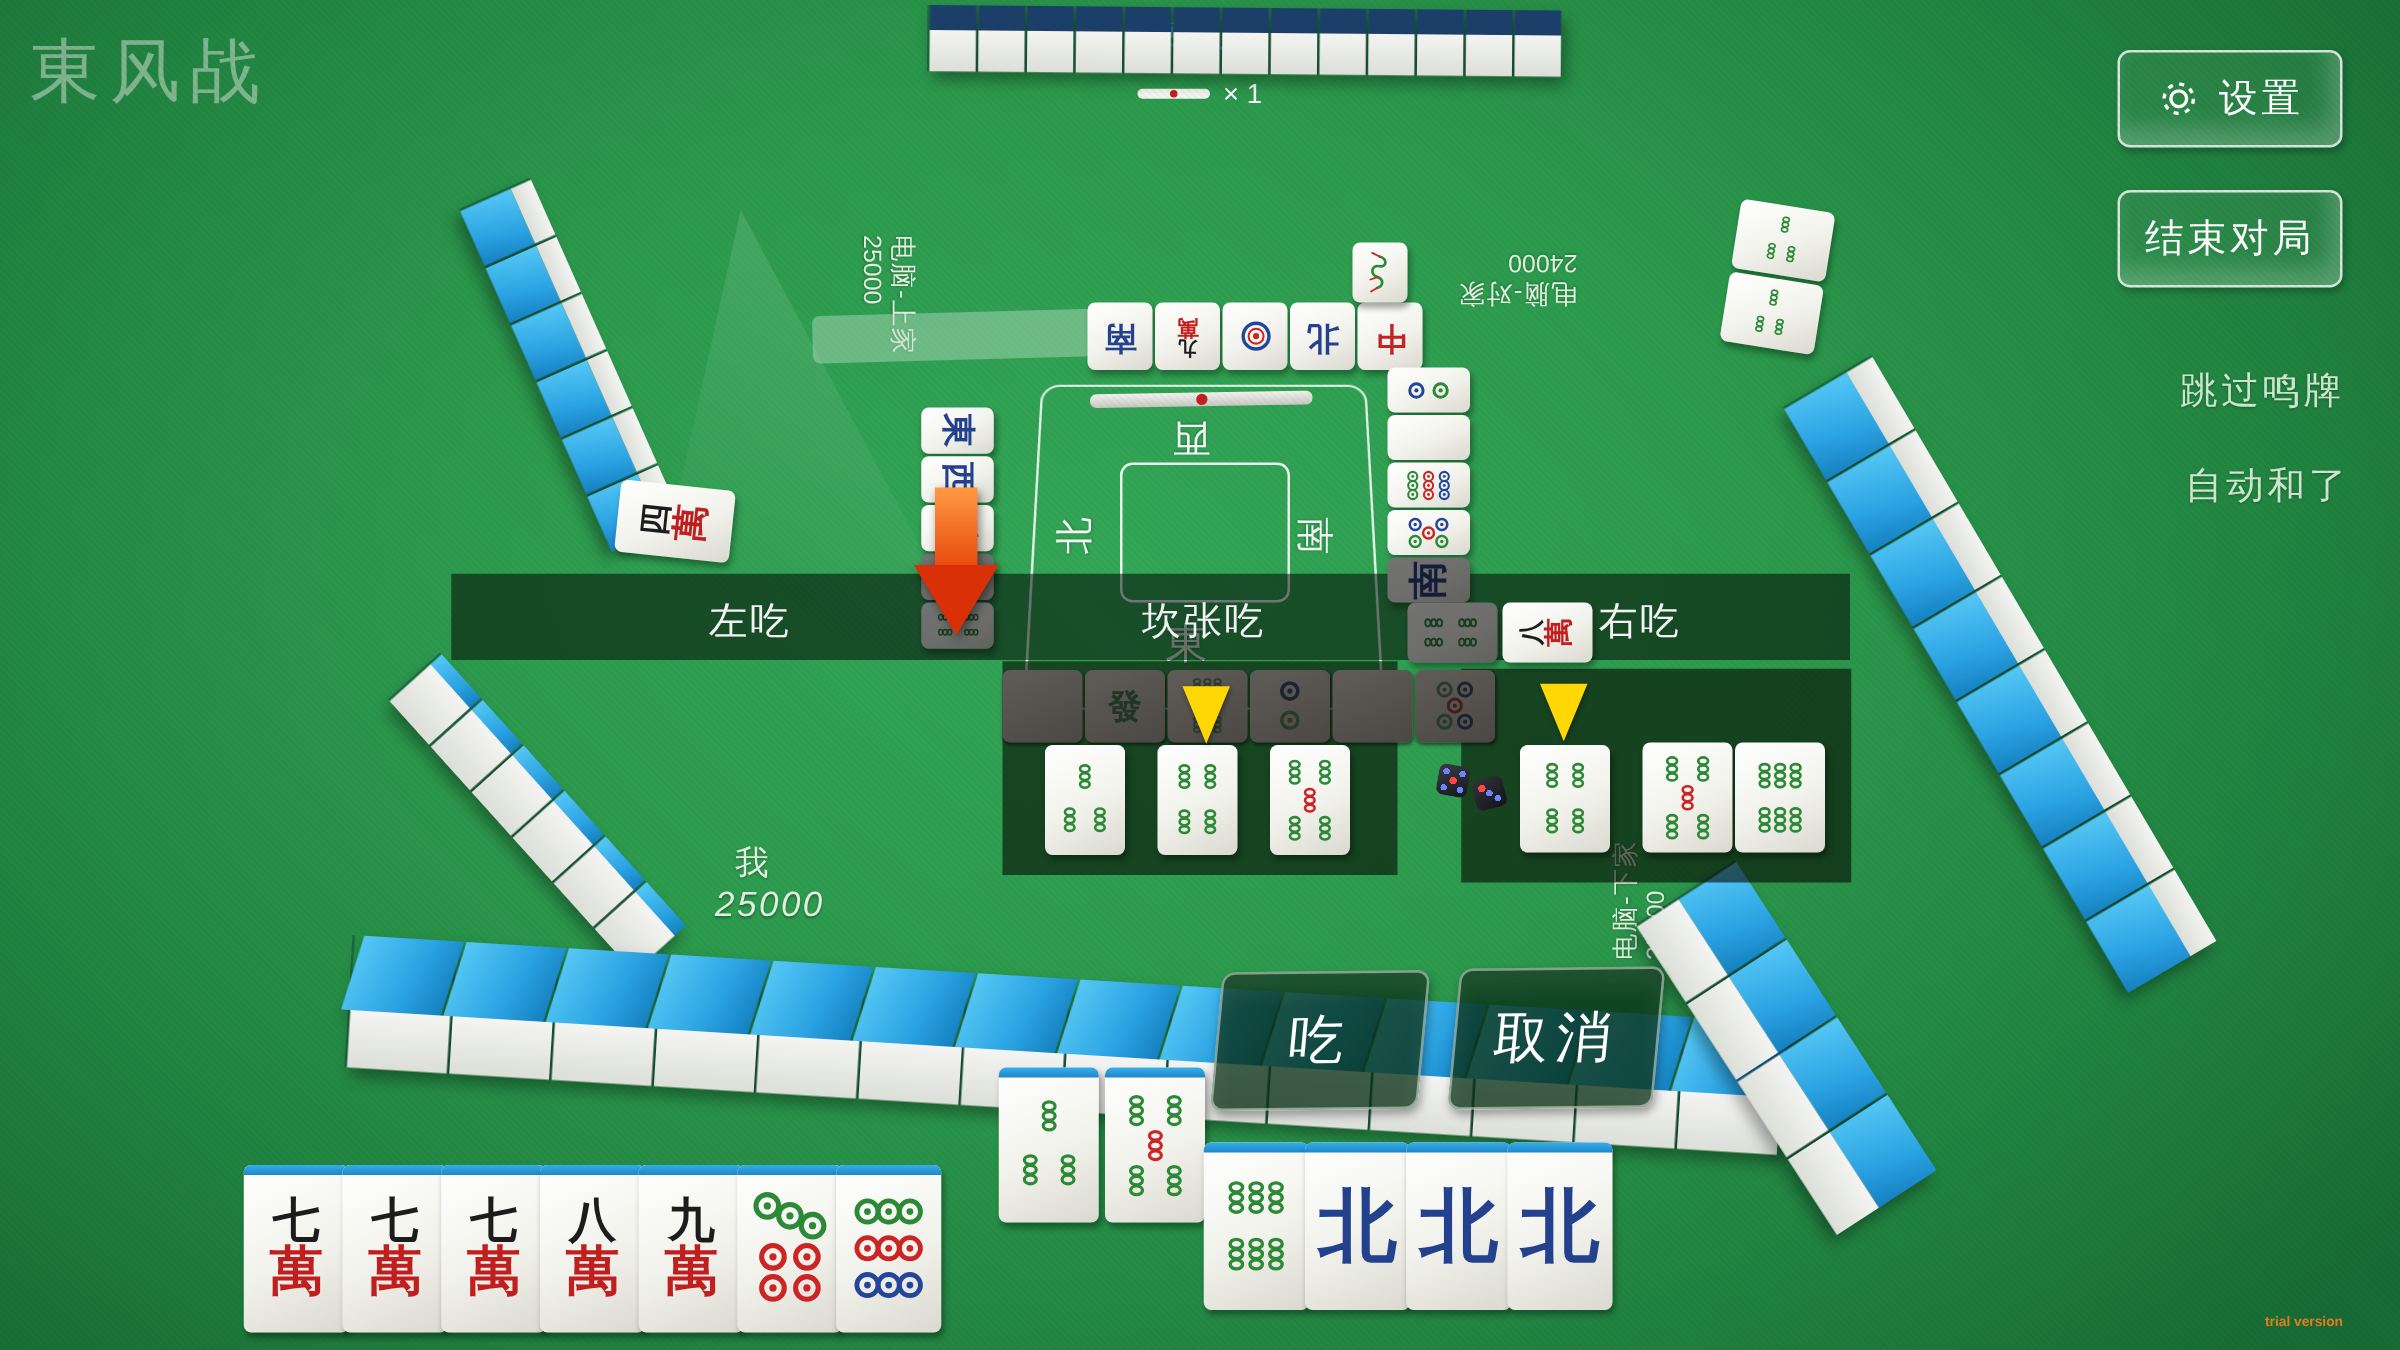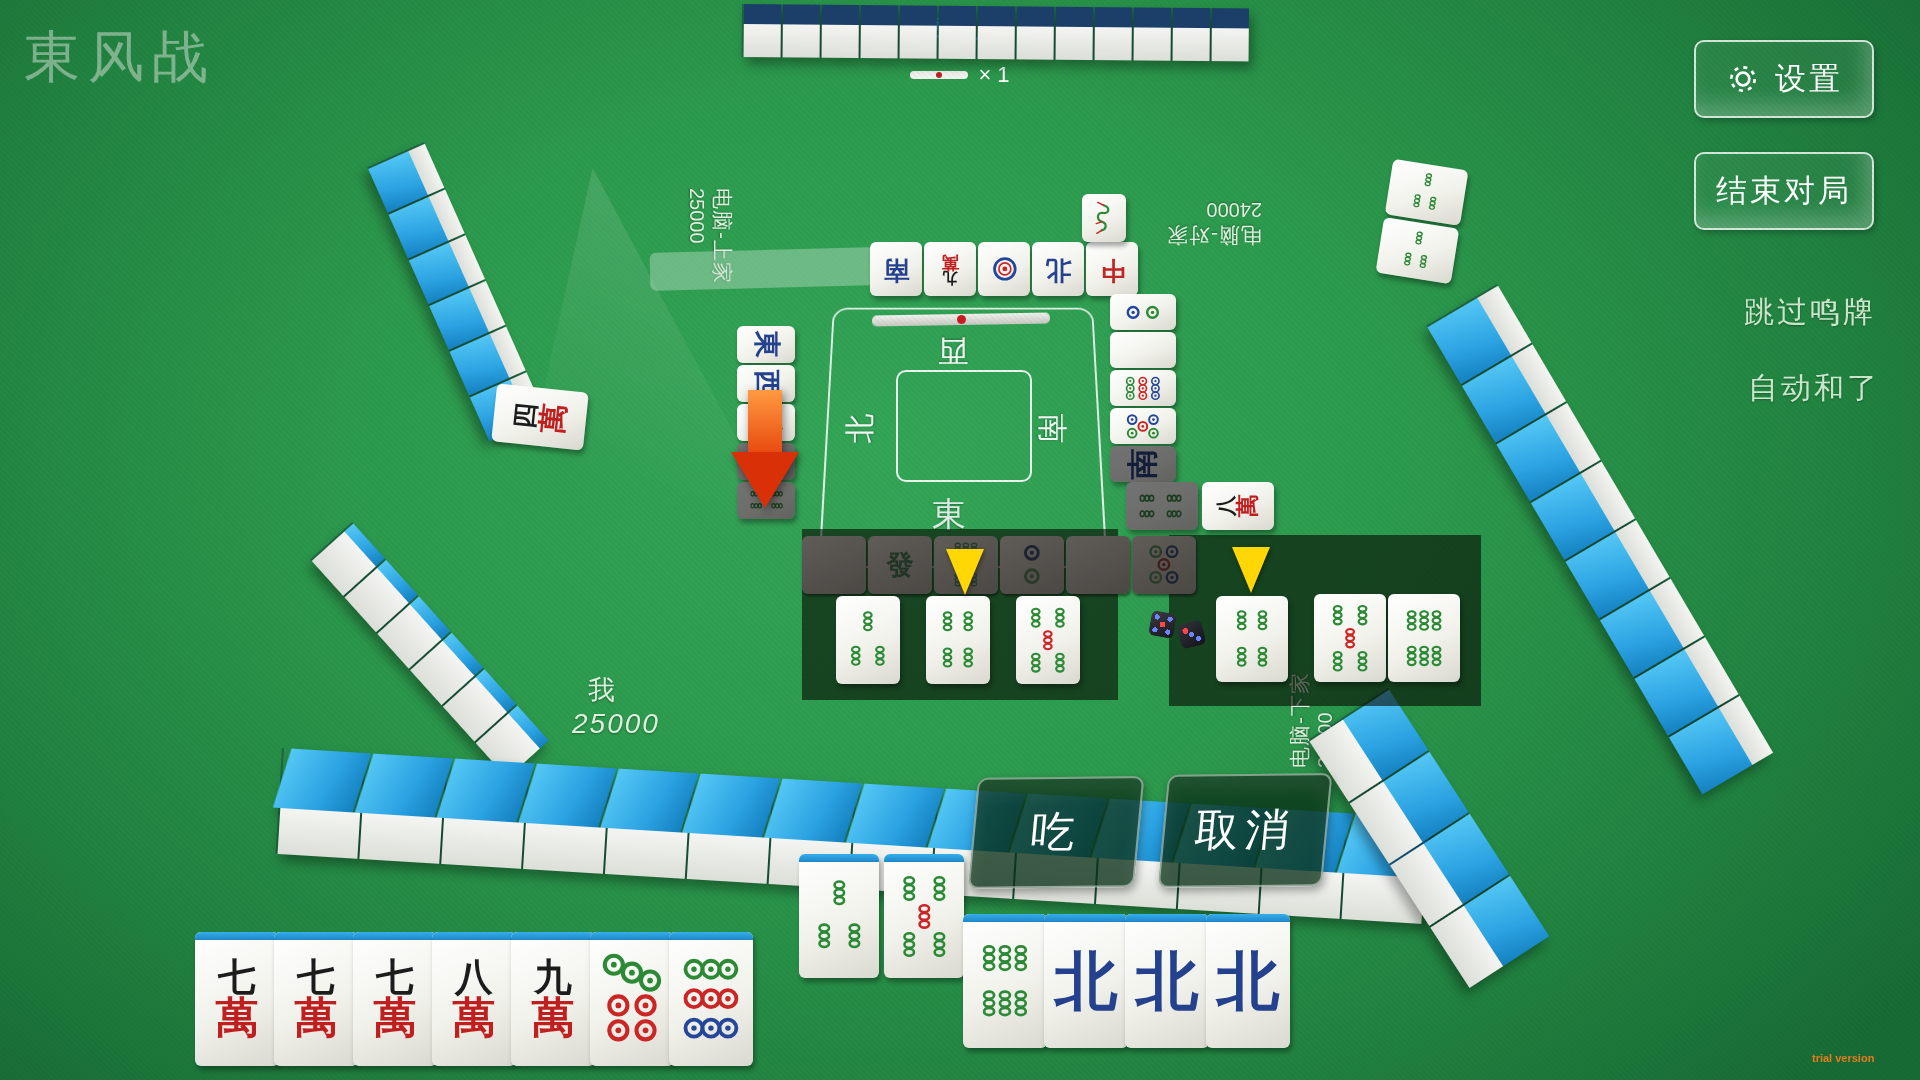--- a/index.html
+++ b/index.html
@@ -521,20 +521,25 @@
         </div>
       </div>
       <div class="tile rotccw" style="width: 72px; height: 48px;">
         <div class="inner" style="width: 45.12px; height: 67.68px;">
           <div class="ch" style="color: rgb(28, 28, 28); font-size: 20.304px;">八</div>
           <div class="ch" style="color: rgb(192, 31, 31); font-size: 23.0112px;">萬</div>
         </div>
       </div>
     </div>
 
+  <div class="abs" id="call-band">
+    <span class="call-opt" id="opt-left">左吃</span>
+    <span class="call-opt" id="opt-center">坎张吃</span>
+    <span class="call-opt" id="opt-right">右吃</span>
+  </div>
 
   <div class="panel" id="panel-center"></div>
   <div class="panel" id="panel-right"></div>
   <div class="tilerow shadowtile" id="river-self">
       <div class="tile" style="width: 64px; height: 58px;">
         <div class="inner" style="width: 60.16px; height: 54.52px;"></div>
       </div>
       <div class="tile" style="width: 64px; height: 58px;">
         <div class="inner" style="width: 60.16px; height: 54.52px;">
           <div class="ch" style="color: rgb(30, 125, 51); font-size: 27.26px;">發</div>

